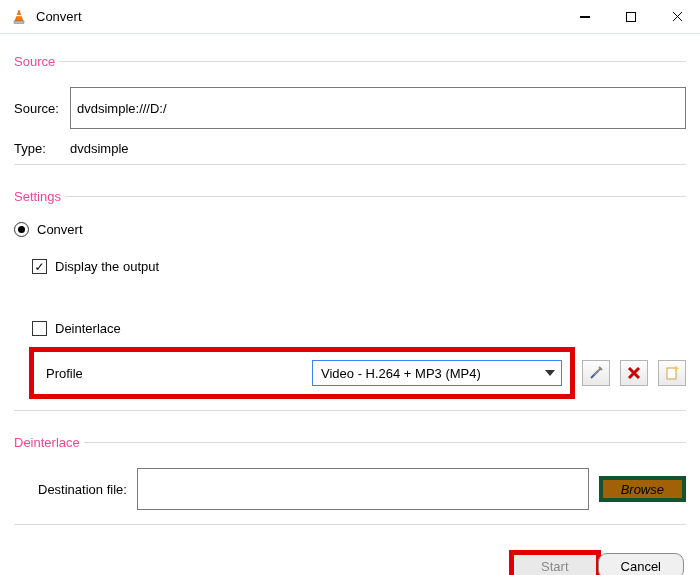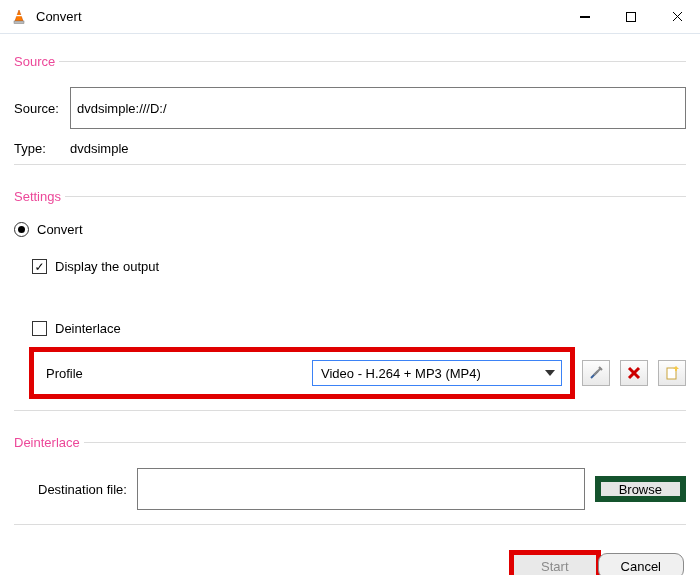--- a/index.html
+++ b/index.html
@@ -116,21 +116,21 @@
     display: inline-flex; align-items: center; justify-content: center;
   }
   .hl-red { outline: 5px solid #e00000; outline-offset: -2px; }
 
   .button {
     height: 26px;
     border: 1px solid #8a8a8a; background: #f0f0f0;
     display: inline-flex; align-items: center; justify-content: center;
     padding: 0 18px; font-family: inherit; font-size: 13px;
   }
-  .button.primary { border: 6px solid #14532d; background: #e5e5e5; }
+  .button.primary { border: 4px solid #14532d; background: #a16207; font-style: italic; }
   .button.disabled { color: #8a8a8a; background: #e9e9e9; }
 
   .bottom-row {
     display: flex; justify-content: flex-end; 
     margin-top: 14px;
     padding-right: 2px;
   }
 
   .dest-row { display:flex; align-items:center; gap:10px;margin-left:24px; }
   .dest-row input.text { flex: 1; }

